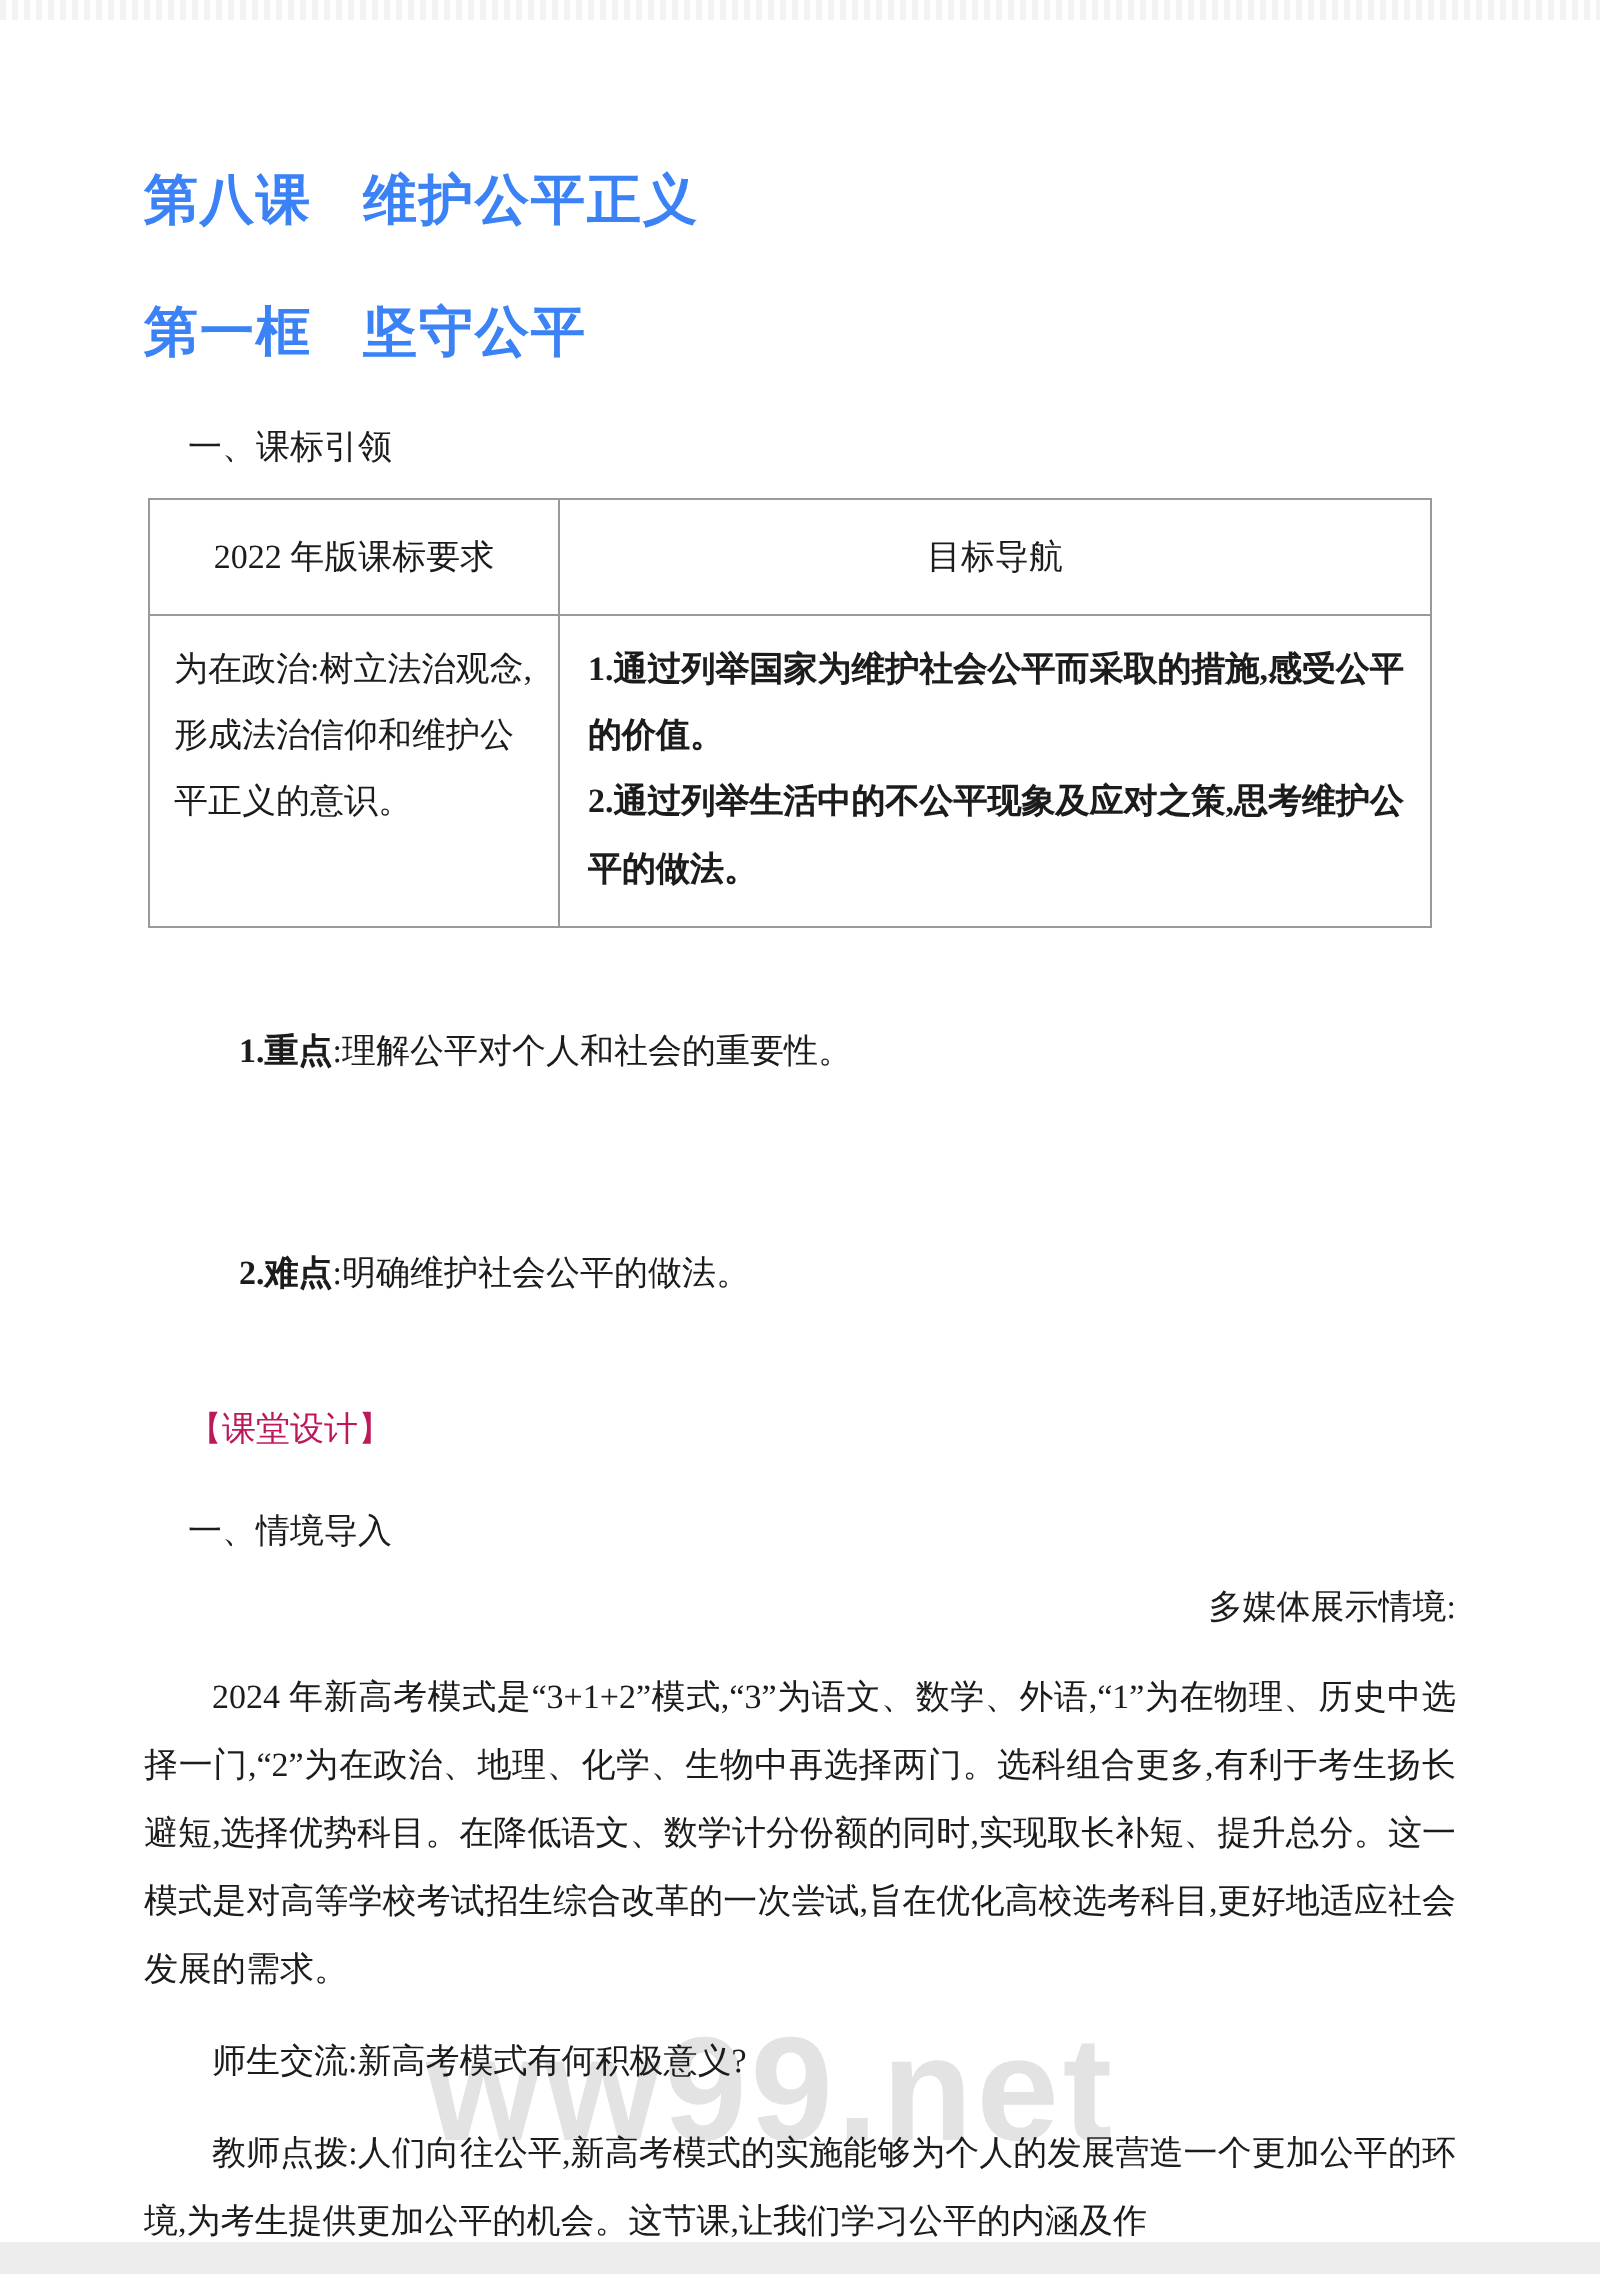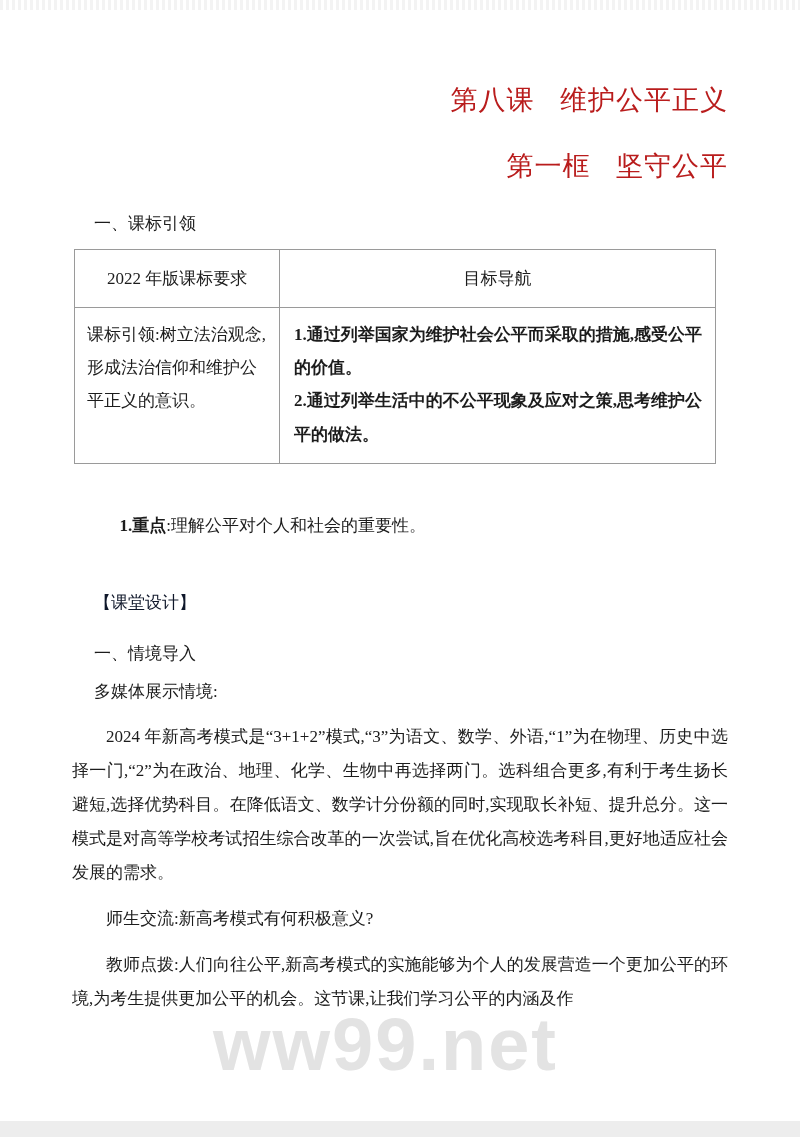--- a/index.html
+++ b/index.html
@@ -50,23 +50,23 @@
     z-index: 0;
     user-select: none;
   }
   .content {
     position: relative;
     z-index: 2;
     padding: 0 72px;
   }
 
   .title-main, .title-sub {
-    text-align: right;
-    color: #b91c1c;
-    font-weight: 400;
+    text-align: left;
+    color: #3b82f6;
+    font-weight: 700;
     font-family: "Liberation Sans", "DejaVu Sans", sans-serif;
     letter-spacing: 1px;
     white-space: pre;
   }
   .title-main {
     font-size: 27px;
     margin-top: 82px;
   }
   .title-sub {
     font-size: 27px;
@@ -102,25 +102,25 @@
   }
   .cell-pad-left { padding-left: 14px !important; font-weight: bold; }
 
   p.body-line {
     font-size: 17px;
     line-height: 1.95;
     margin: 12px 0 0 0;
     padding-left: 22px;
     white-space: pre;
   }
-  p.body-line.tight { margin-top: 10px; }
+  p.body-line.tight { margin-top: 10px; text-align: right; }
   .kp-label { font-weight: 700; }
 
   .highlight-blue {
-    color: #0f172a;
+    color: #be185d;
     font-size: 17px;
     margin: 16px 0 0 0;
     padding-left: 22px;
     font-weight: 500;
     white-space: pre;
   }
 
   p.para {
     font-size: 17px;
     line-height: 2.0;
@@ -148,34 +148,37 @@
 
     <div class="heading">一、课标引领</div>
 
     <table class="clue-table">
       <tbody>
         <tr>
           <td class="col-req th-center">2022 年版课标要求</td>
           <td class="th-center">目标导航</td>
         </tr>
         <tr>
-          <td class="col-req">课标引领:树立法治观念,形成法治信仰和维护公平正义的意识。</td>
+          <td class="col-req">为在政治:树立法治观念,形成法治信仰和维护公平正义的意识。</td>
           <td class="cell-pad-left">
             <div>1.通过列举国家为维护社会公平而采取的措施,感受公平的价值。</div>
             <div>2.通过列举生活中的不公平现象及应对之策,思考维护公平的做法。</div>
           </td>
         </tr>
       </tbody>
     </table>
 
 
     <p class="body-line">
       <span class="kp-label">1.</span><span class="kp-label">重点</span><span>:</span><span>理解公平对个人和社会的重要性。</span>
     </p>
 
+    <p class="body-line">
+      <span class="kp-label">2.</span><span class="kp-label">难点</span><span>:</span><span>明确维护社会公平的做法。</span>
+    </p>
 
     <p class="highlight-blue">【课堂设计】</p>
 
     <div class="heading">一、情境导入</div>
 
     <p class="body-line tight">多媒体展示情境:</p>
 
     <p class="para">2024 年新高考模式是“3+1+2”模式,“3”为语文、数学、外语,“1”为在物理、历史中选择一门,“2”为在政治、地理、化学、生物中再选择两门。选科组合更多,有利于考生扬长避短,选择优势科目。在降低语文、数学计分份额的同时,实现取长补短、提升总分。这一模式是对高等学校考试招生综合改革的一次尝试,旨在优化高校选考科目,更好地适应社会发展的需求。</p>
 
     <p class="para">师生交流:新高考模式有何积极意义?</p>

